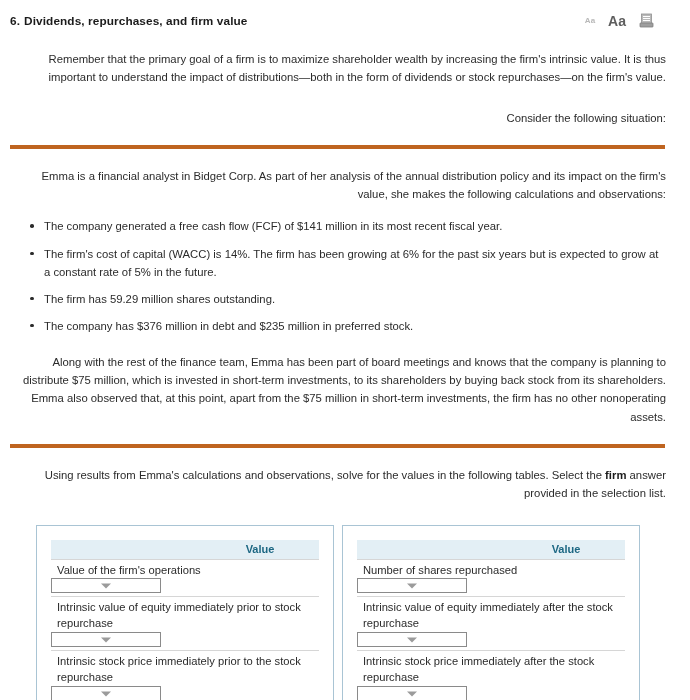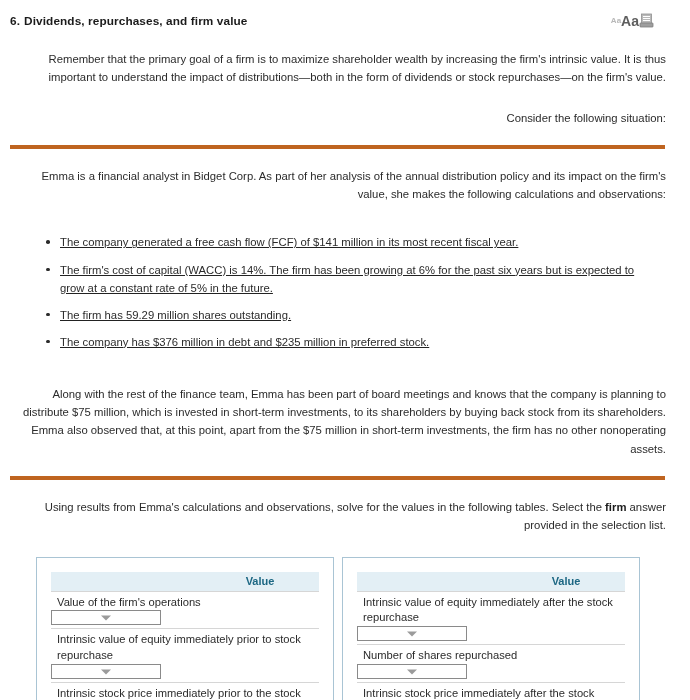--- a/index.html
+++ b/index.html
@@ -36,20 +36,21 @@
     font-weight: bold;
     color: #1b1b1b;
     letter-spacing: 0.1px;
     white-space: nowrap;
   }
   .title .num { margin-right: 4px; }
 
   .header-tools {
     display: flex;
     align-items: center;
+    gap: 13px;
   }
   .aa-small {
     font-size: 8px;
     font-weight: bold;
     color: #b8b8b8;
     line-height: 1;
   }
   .aa-large {
     font-size: 14px;
     font-weight: bold;
@@ -80,24 +81,23 @@
   
   .divider {
     height: 4px;
     background: #bf6420;
     width: 655px;
     margin: 0;
   }
 
   
   ul.bullets {
-    margin: 16px;
+    margin: 0;
     padding-left: 32px;
     list-style: none;
-    text-decoration: underline;
   }
   ul.bullets li {
     position: relative;
     line-height: 1.6;
     margin-bottom: 9px;
     font-size: 11.3px;
     color: #2b2b2b;
     padding-left: 2px;
   }
   ul.bullets li:last-child { margin-bottom: 0; }
@@ -276,36 +276,36 @@
         </div>
       </div>
     </div>
 
     <div class="qtable">
       <div class="thead">
         <div class="th-blank"></div>
         <div class="th-value">Value</div>
       </div>
       <div class="trow">
+        <div class="tlabel">Number of shares repurchased</div>
+        <div class="tcell">
+          <div class="select-box">
+            <span class="caret"></span>
+          </div>
+        </div>
+      </div>
+      <div class="trow">
         <div class="tlabel">Intrinsic value of equity immediately after the stock repurchase</div>
         <div class="tcell">
           <div class="select-box">
             <span class="caret"></span>
           </div>
         </div>
       </div>
       <div class="trow">
-        <div class="tlabel">Number of shares repurchased</div>
-        <div class="tcell">
-          <div class="select-box">
-            <span class="caret"></span>
-          </div>
-        </div>
-      </div>
-      <div class="trow">
         <div class="tlabel">Intrinsic stock price immediately after the stock repurchase</div>
         <div class="tcell">
           <div class="select-box">
             <span class="caret"></span>
           </div>
         </div>
       </div>
     </div>
 
   </div>

